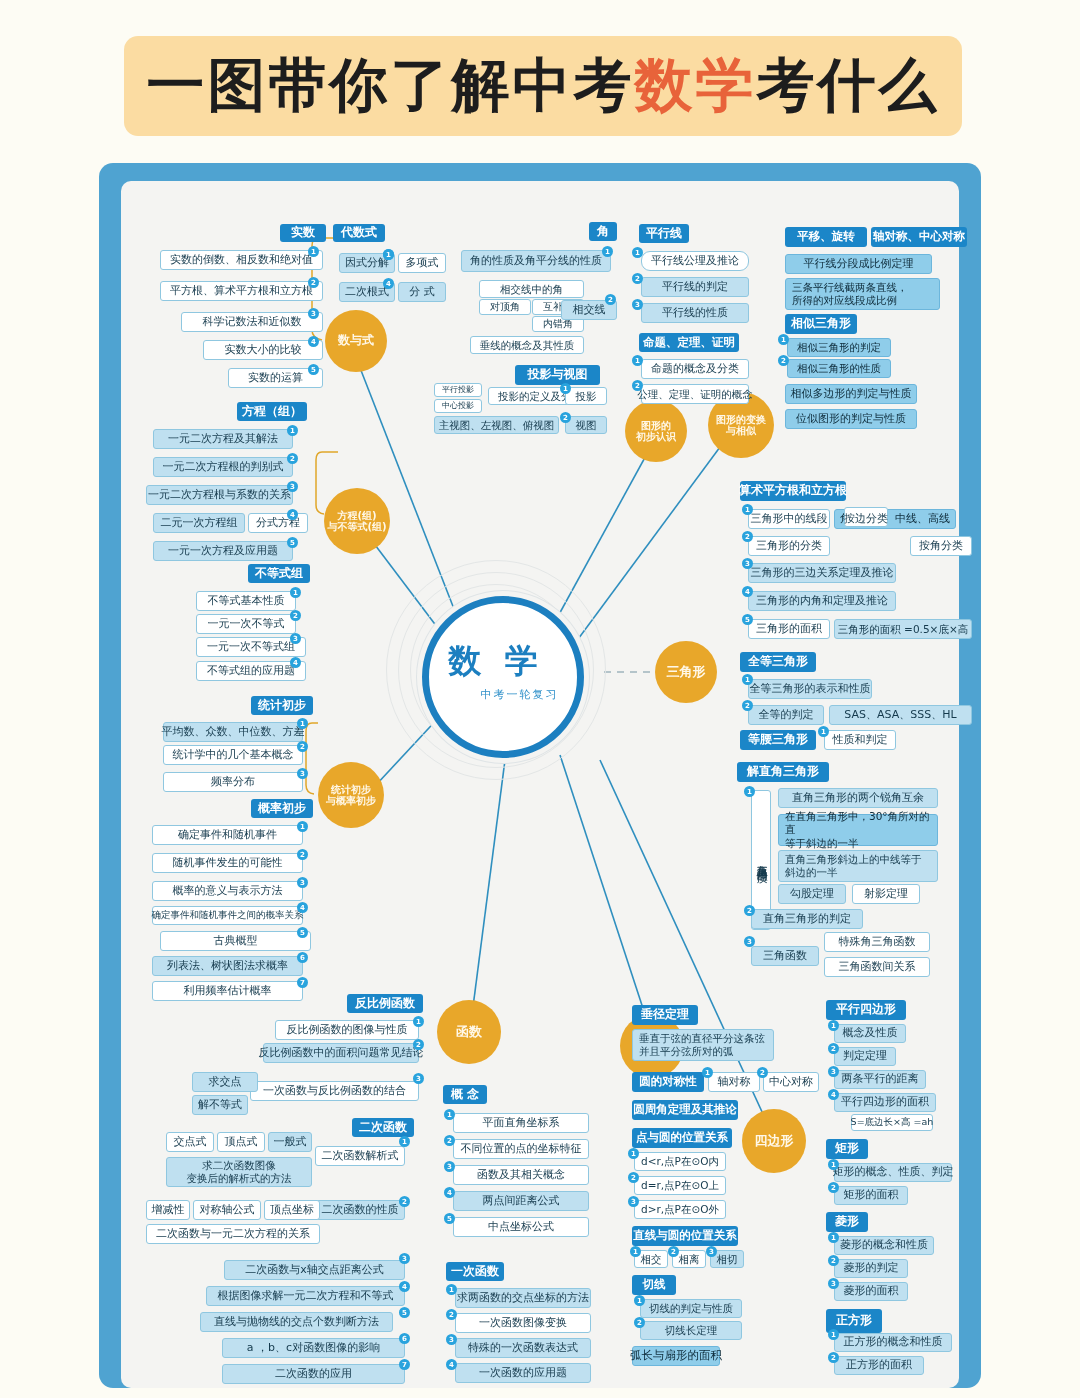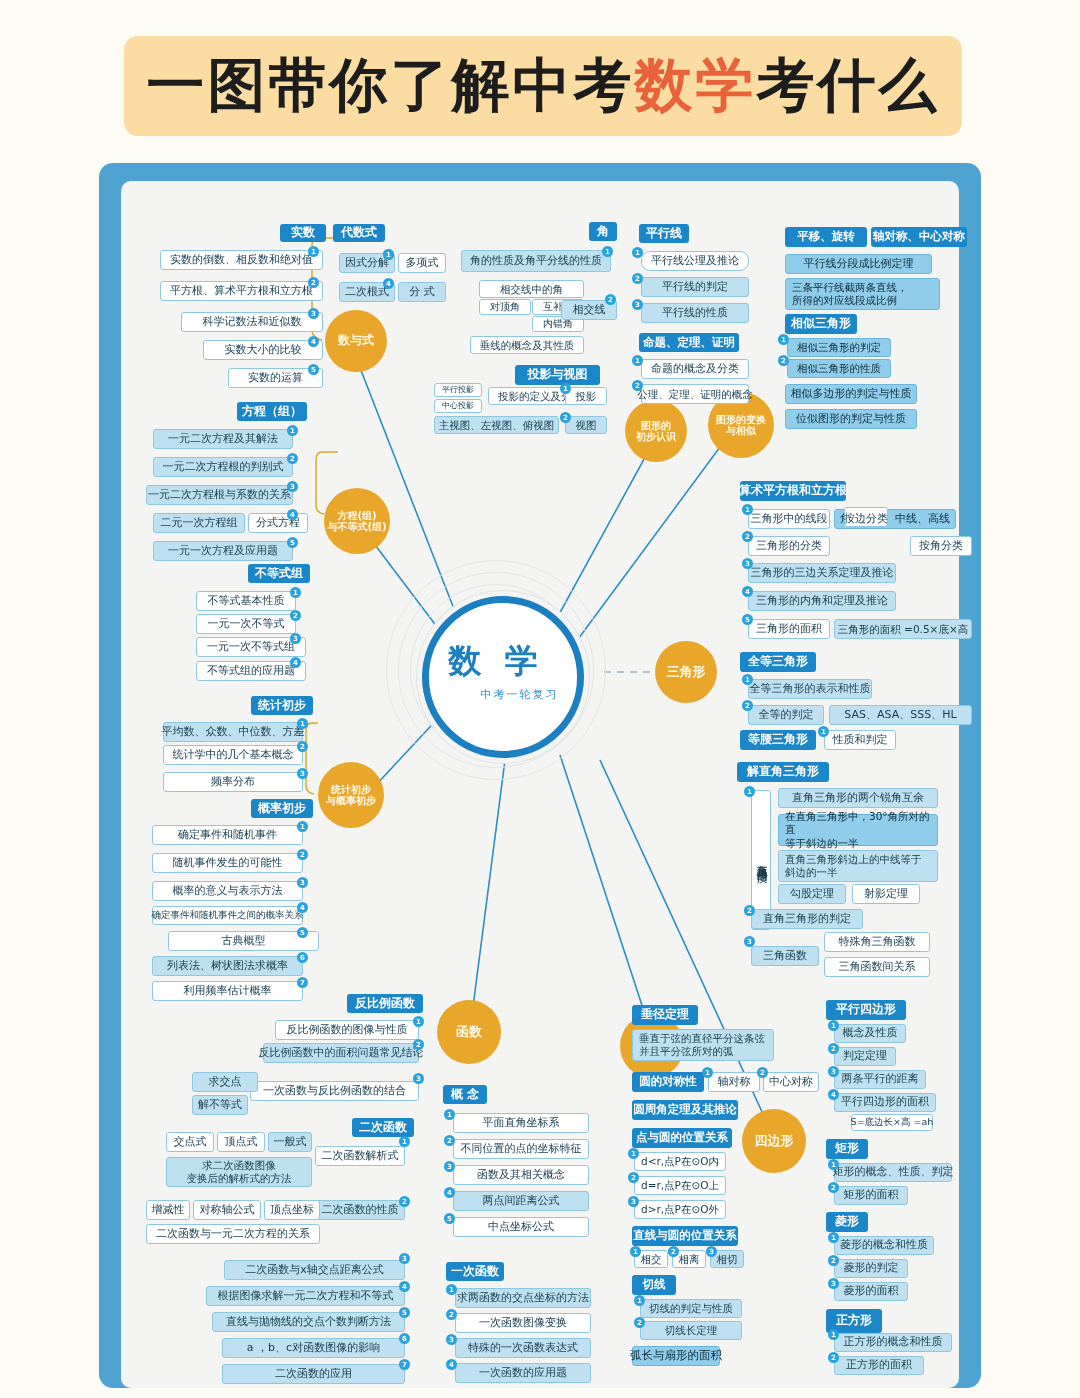--- a/index.html
+++ b/index.html
@@ -265,21 +265,21 @@
   </div>
 <div class="num" style="left:297px;top:849px;">2</div>
 <div class="nd bx" style="left:152px;top:881px;width:151px;height:20px;font-size:11px;">
     <span>概率的意义与表示方法</span>
   </div>
 <div class="num" style="left:297px;top:877px;">3</div>
 <div class="nd bx" style="left:152px;top:906px;width:151px;height:19px;font-size:9.5px;">
     <span>确定事件和随机事件之间的概率关系</span>
   </div>
 <div class="num" style="left:297px;top:902px;">4</div>
-<div class="nd bx" style="left:168px;top:931px;width:151px;height:20px;font-size:11px;">
+<div class="nd bx" style="left:160px;top:931px;width:151px;height:20px;font-size:11px;">
     <span>古典概型</span>
   </div>
 <div class="num" style="left:297px;top:927px;">5</div>
 <div class="nd bx fill" style="left:152px;top:956px;width:151px;height:20px;font-size:11px;">
     <span>列表法、树状图法求概率</span>
   </div>
 <div class="num" style="left:297px;top:952px;">6</div>
 <div class="nd bx" style="left:152px;top:981px;width:151px;height:20px;font-size:11px;">
     <span>利用频率估计概率</span>
   </div>
@@ -342,21 +342,21 @@
     <span>二次函数与一元二次方程的关系</span>
   </div>
 <div class="nd bx fill" style="left:224px;top:1260px;width:181px;height:20px;font-size:11px;">
     <span>二次函数与x轴交点距离公式</span>
   </div>
 <div class="num" style="left:399px;top:1253px;">3</div>
 <div class="nd bx fill" style="left:206px;top:1286px;width:199px;height:20px;font-size:11px;">
     <span>根据图像求解一元二次方程和不等式</span>
   </div>
 <div class="num" style="left:399px;top:1281px;">4</div>
-<div class="nd bx fill" style="left:212px;top:1312px;width:193px;height:20px;font-size:11px;">
+<div class="nd bx fill" style="left:200px;top:1312px;width:193px;height:20px;font-size:11px;">
     <span>直线与抛物线的交点个数判断方法</span>
   </div>
 <div class="num" style="left:399px;top:1307px;">5</div>
 <div class="nd bx fill" style="left:222px;top:1338px;width:183px;height:20px;font-size:11px;">
     <span>a ，b、c对函数图像的影响</span>
   </div>
 <div class="num" style="left:399px;top:1333px;">6</div>
 <div class="nd bx fill" style="left:222px;top:1364px;width:183px;height:20px;font-size:11px;">
     <span>二次函数的应用</span>
   </div>

